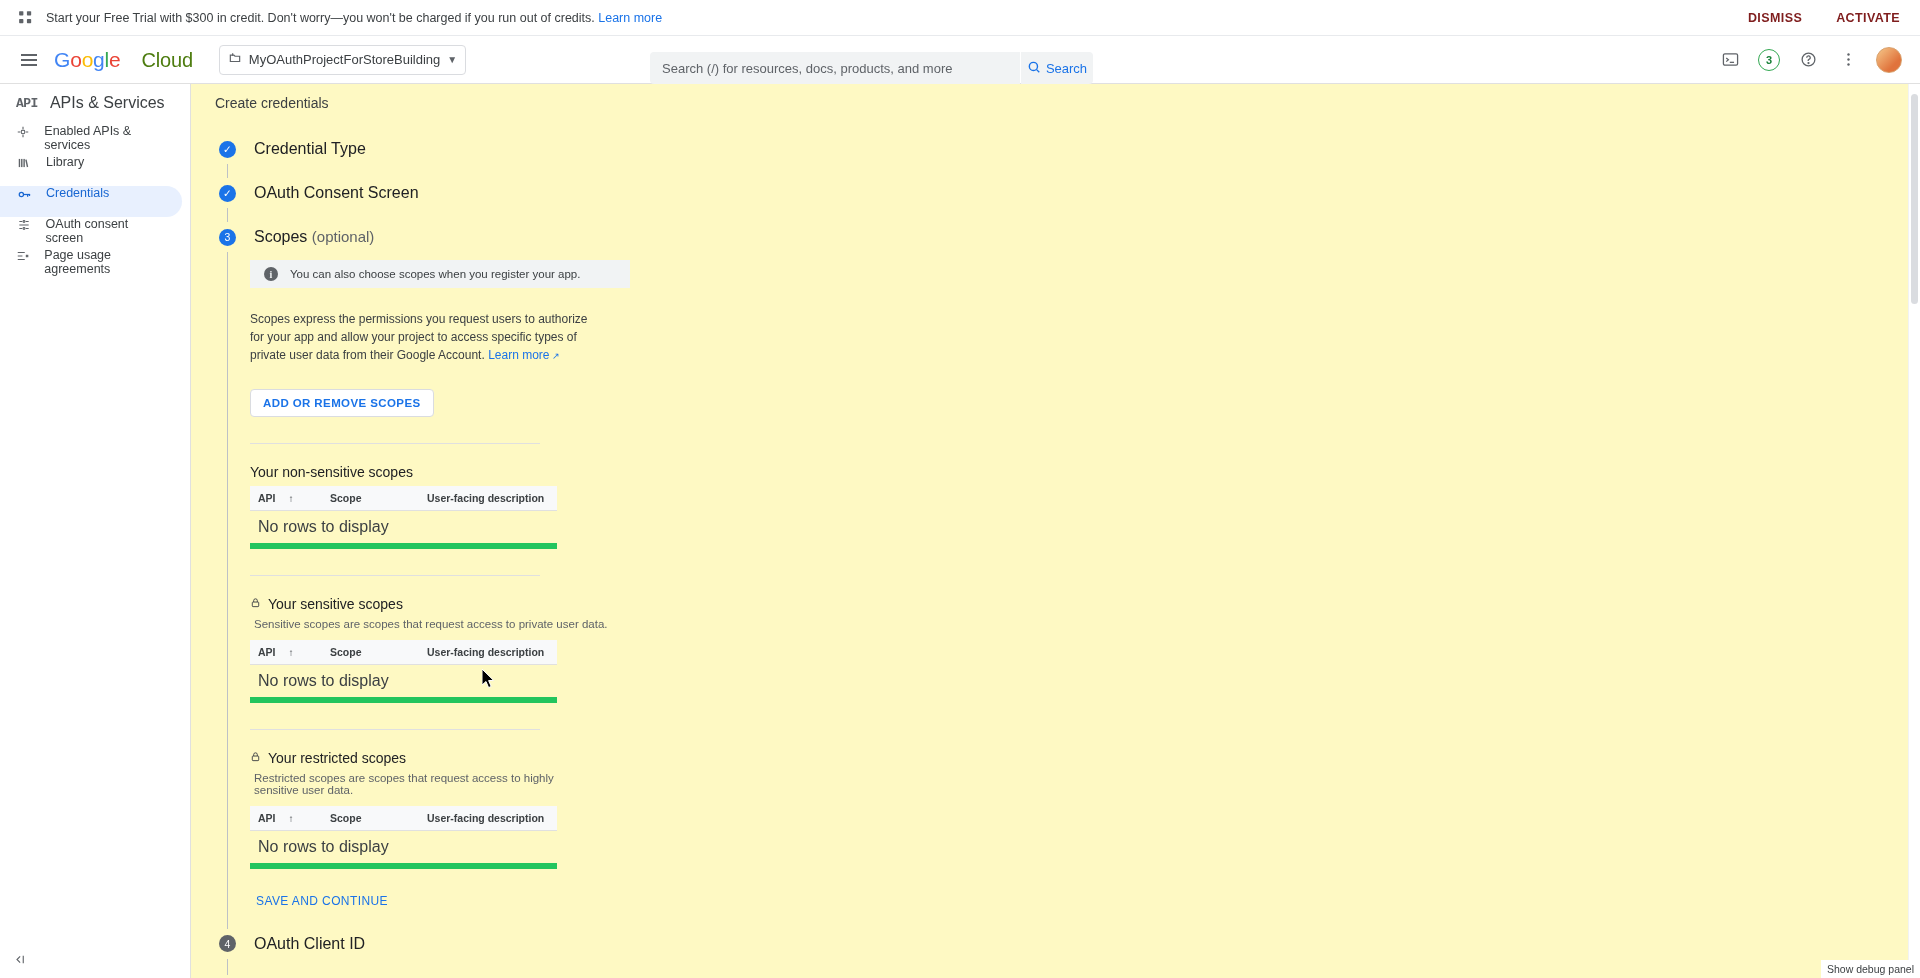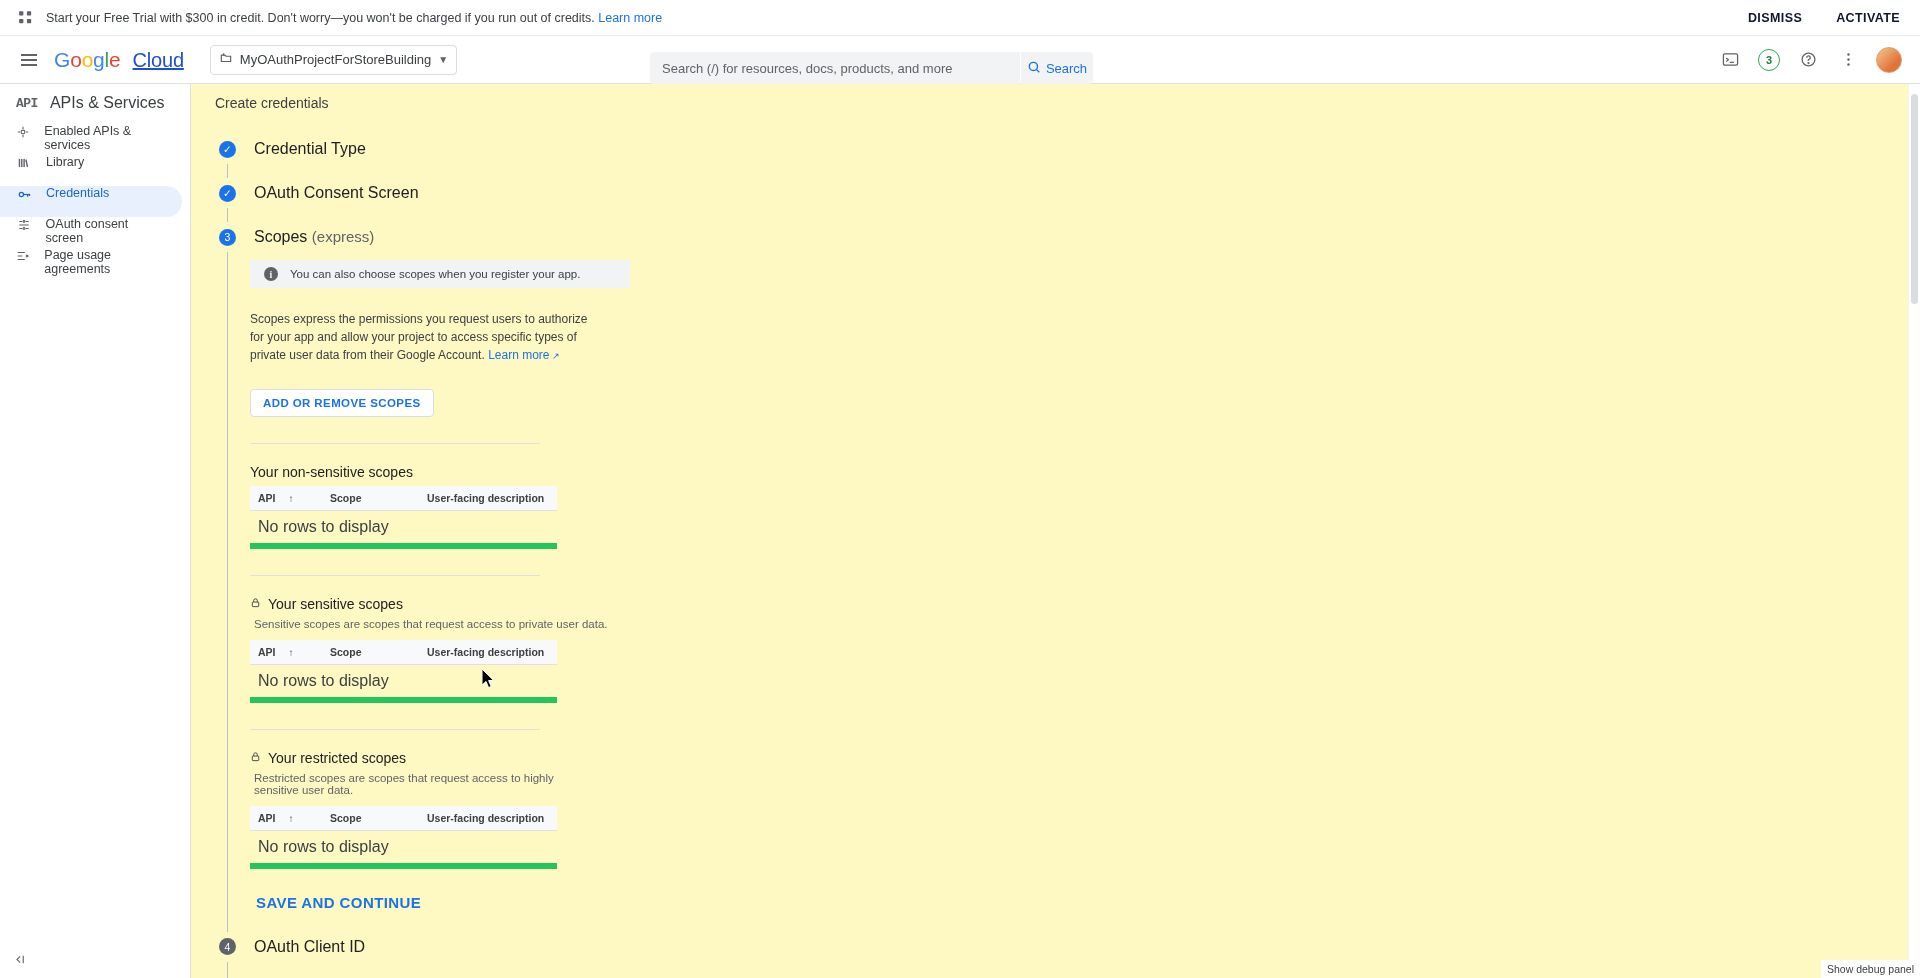--- a/index.html
+++ b/index.html
@@ -27,21 +27,21 @@
   .trial-banner .grid-icon {
     width: 22px; height: 22px;
     display: flex; align-items: center; justify-content: center;
     margin-right: 10px;
     color: #5f6368;
   }
   .trial-text { color: #3c4043; font-size: 12.5px; }
   .trial-text a { color: #1a73e8; text-decoration: none; }
   .trial-actions { margin-left: auto; display: flex; align-items: center; gap: 22px; }
   .btn-text-blue {
-    color: #0f172a; font-size: 12.5px; font-weight: 600;
+    color: #7f1d1d; font-size: 12.5px; font-weight: 600;
     letter-spacing: .4px; background: none; border: none;
     cursor: pointer; padding: 4px 6px; text-transform: uppercase;
   }
 
   
   .topbar {
     height: 48px;
     background: #fff;
     border-bottom: 1px solid #e0e0e0;
     display: flex;
@@ -52,21 +52,21 @@
   .hamburger {
     width: 34px; height: 34px; border-radius: 50%;
     display: flex; flex-direction: column; align-items: center; justify-content: center;
     gap: 3px; cursor: pointer; margin-right: 8px;
   }
   .hamburger span { display: block; width: 16px; height: 2px; background: #5f6368; }
   .gc-logo { display: flex; align-items: baseline; font-size: 21px; letter-spacing: -0.2px; }
   .gc-logo .g1 { color: #4285f4; } .gc-logo .o1 { color: #ea4335; }
   .gc-logo .o2 { color: #fbbc05; } .gc-logo .g2 { color: #4285f4; }
   .gc-logo .l  { color: #34a853; } .gc-logo .e  { color: #ea4335; }
-  .gc-logo .cloud { color: #1d4ed8; margin-left: 12px; font-size: 20px; text-decoration: underline; }
+  .gc-logo .cloud { color: #4d7c0f; margin-left: 21px; font-size: 20px; }
 
   .project-pill {
     margin-left: 26px;
     height: 30px;
     border: 1px solid #dadce0;
     border-radius: 4px;
     display: flex; align-items: center;
     padding: 0 8px;
     gap: 7px;
     font-size: 13px;
@@ -236,21 +236,21 @@
   }
   table.scopes th .sortarrow { font-size: 10px; color: #3c4043; margin-left: 10px; }
   table.scopes td {
     font-size: 16px; color: #3c4043;
     padding: 7px 8px; border-bottom: 6px solid #22c55e;
   }
   .col-api { width: 72px; } .col-scope { width: 97px; }
 
   .btn-save {
     background: none; border: none; color: #1a73e8;
-    font-size: 15px; font-weight: 700; letter-spacing: .4px;
+    font-size: 12px; font-weight: 400; letter-spacing: .4px;
     padding: 7px 6px; cursor: pointer; text-transform: uppercase;
     font-family: "Liberation Sans", sans-serif;
   }
   .lock-ic { font-size: 12px; color: #3c4043; }
 
   
   .cursor {
     position: absolute; left: 291px; top: 585px;
     width: 14px; height: 20px; pointer-events: none;
   }
@@ -446,21 +446,21 @@
         <div class="step-head">
           <span class="step-circle done">✓</span>
           <span class="step-title">OAuth Consent Screen</span>
         </div>
         <div class="connector" style="height:14px"></div>
 
         <div class="step-head">
           <span class="step-circle">3</span>
           <span class="step-title">
             <span>Scopes</span>
-            <span class="opt">(express)</span>
+            <span class="opt">(optional)</span>
           </span>
         </div>
 
         <div class="step-body">
 
           <div class="info-bar">
             <span class="info-ic">i</span>
             <span>You can also choose scopes when you register your app.</span>
           </div>
 

